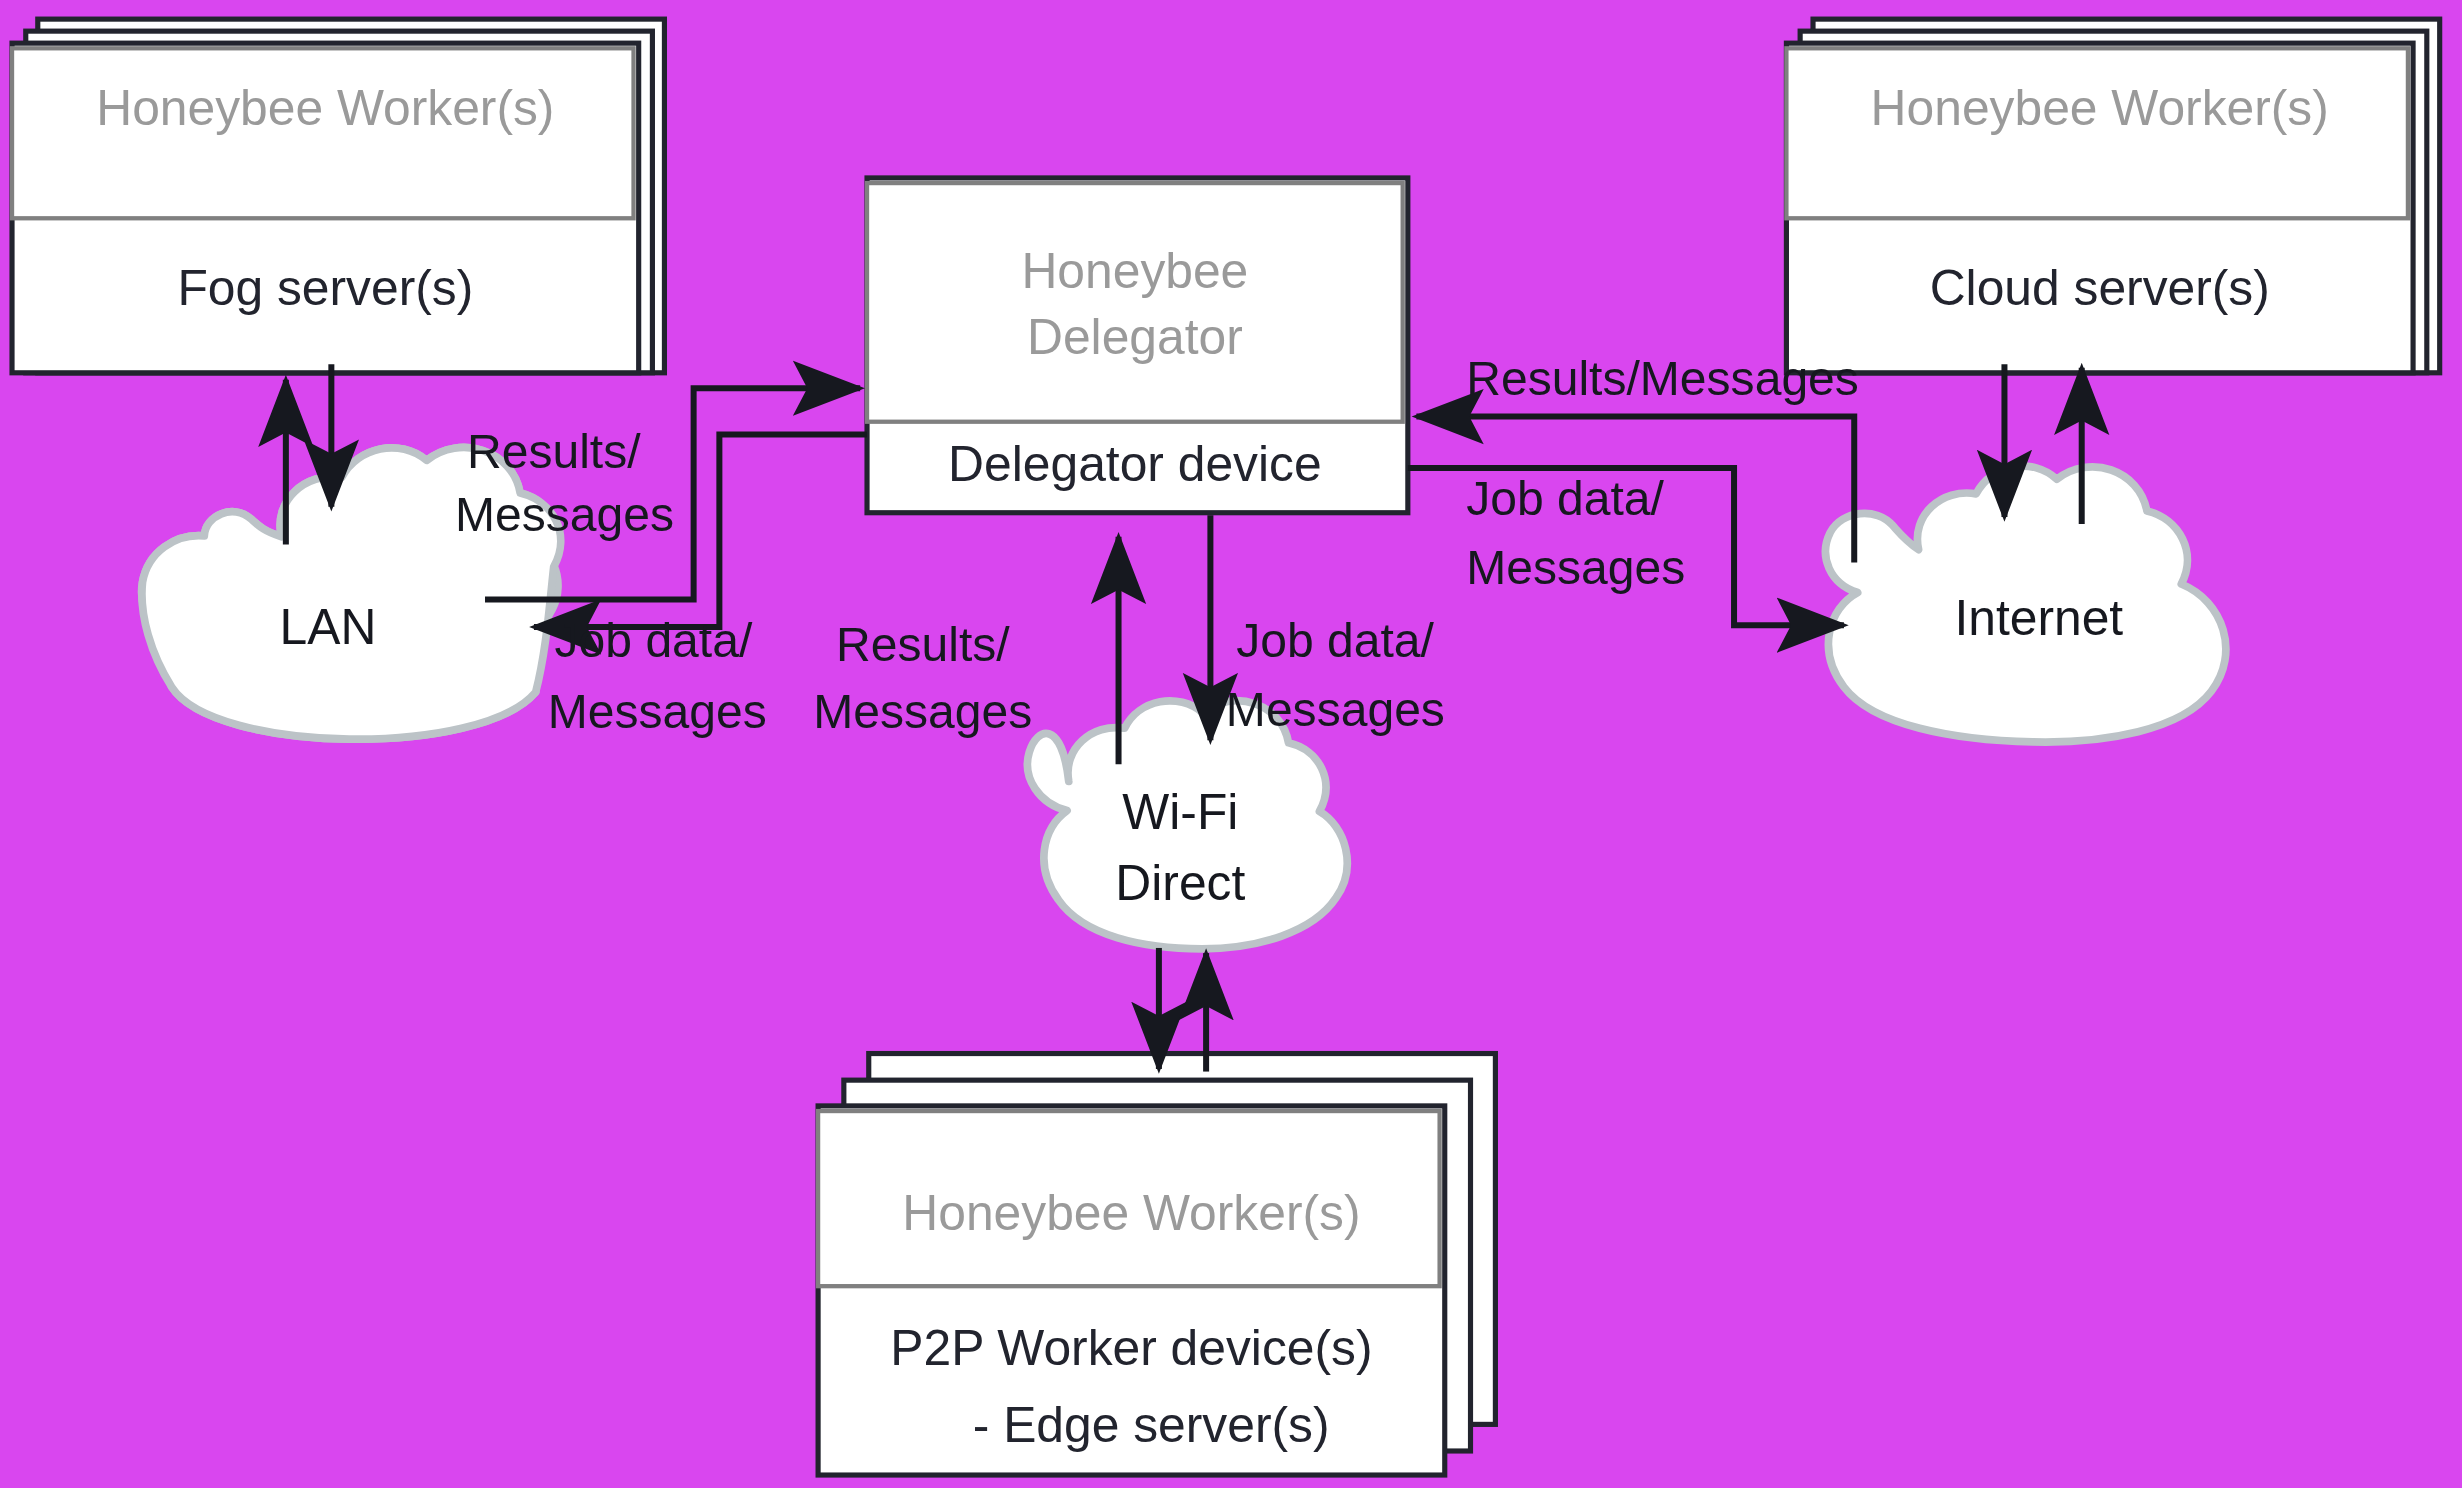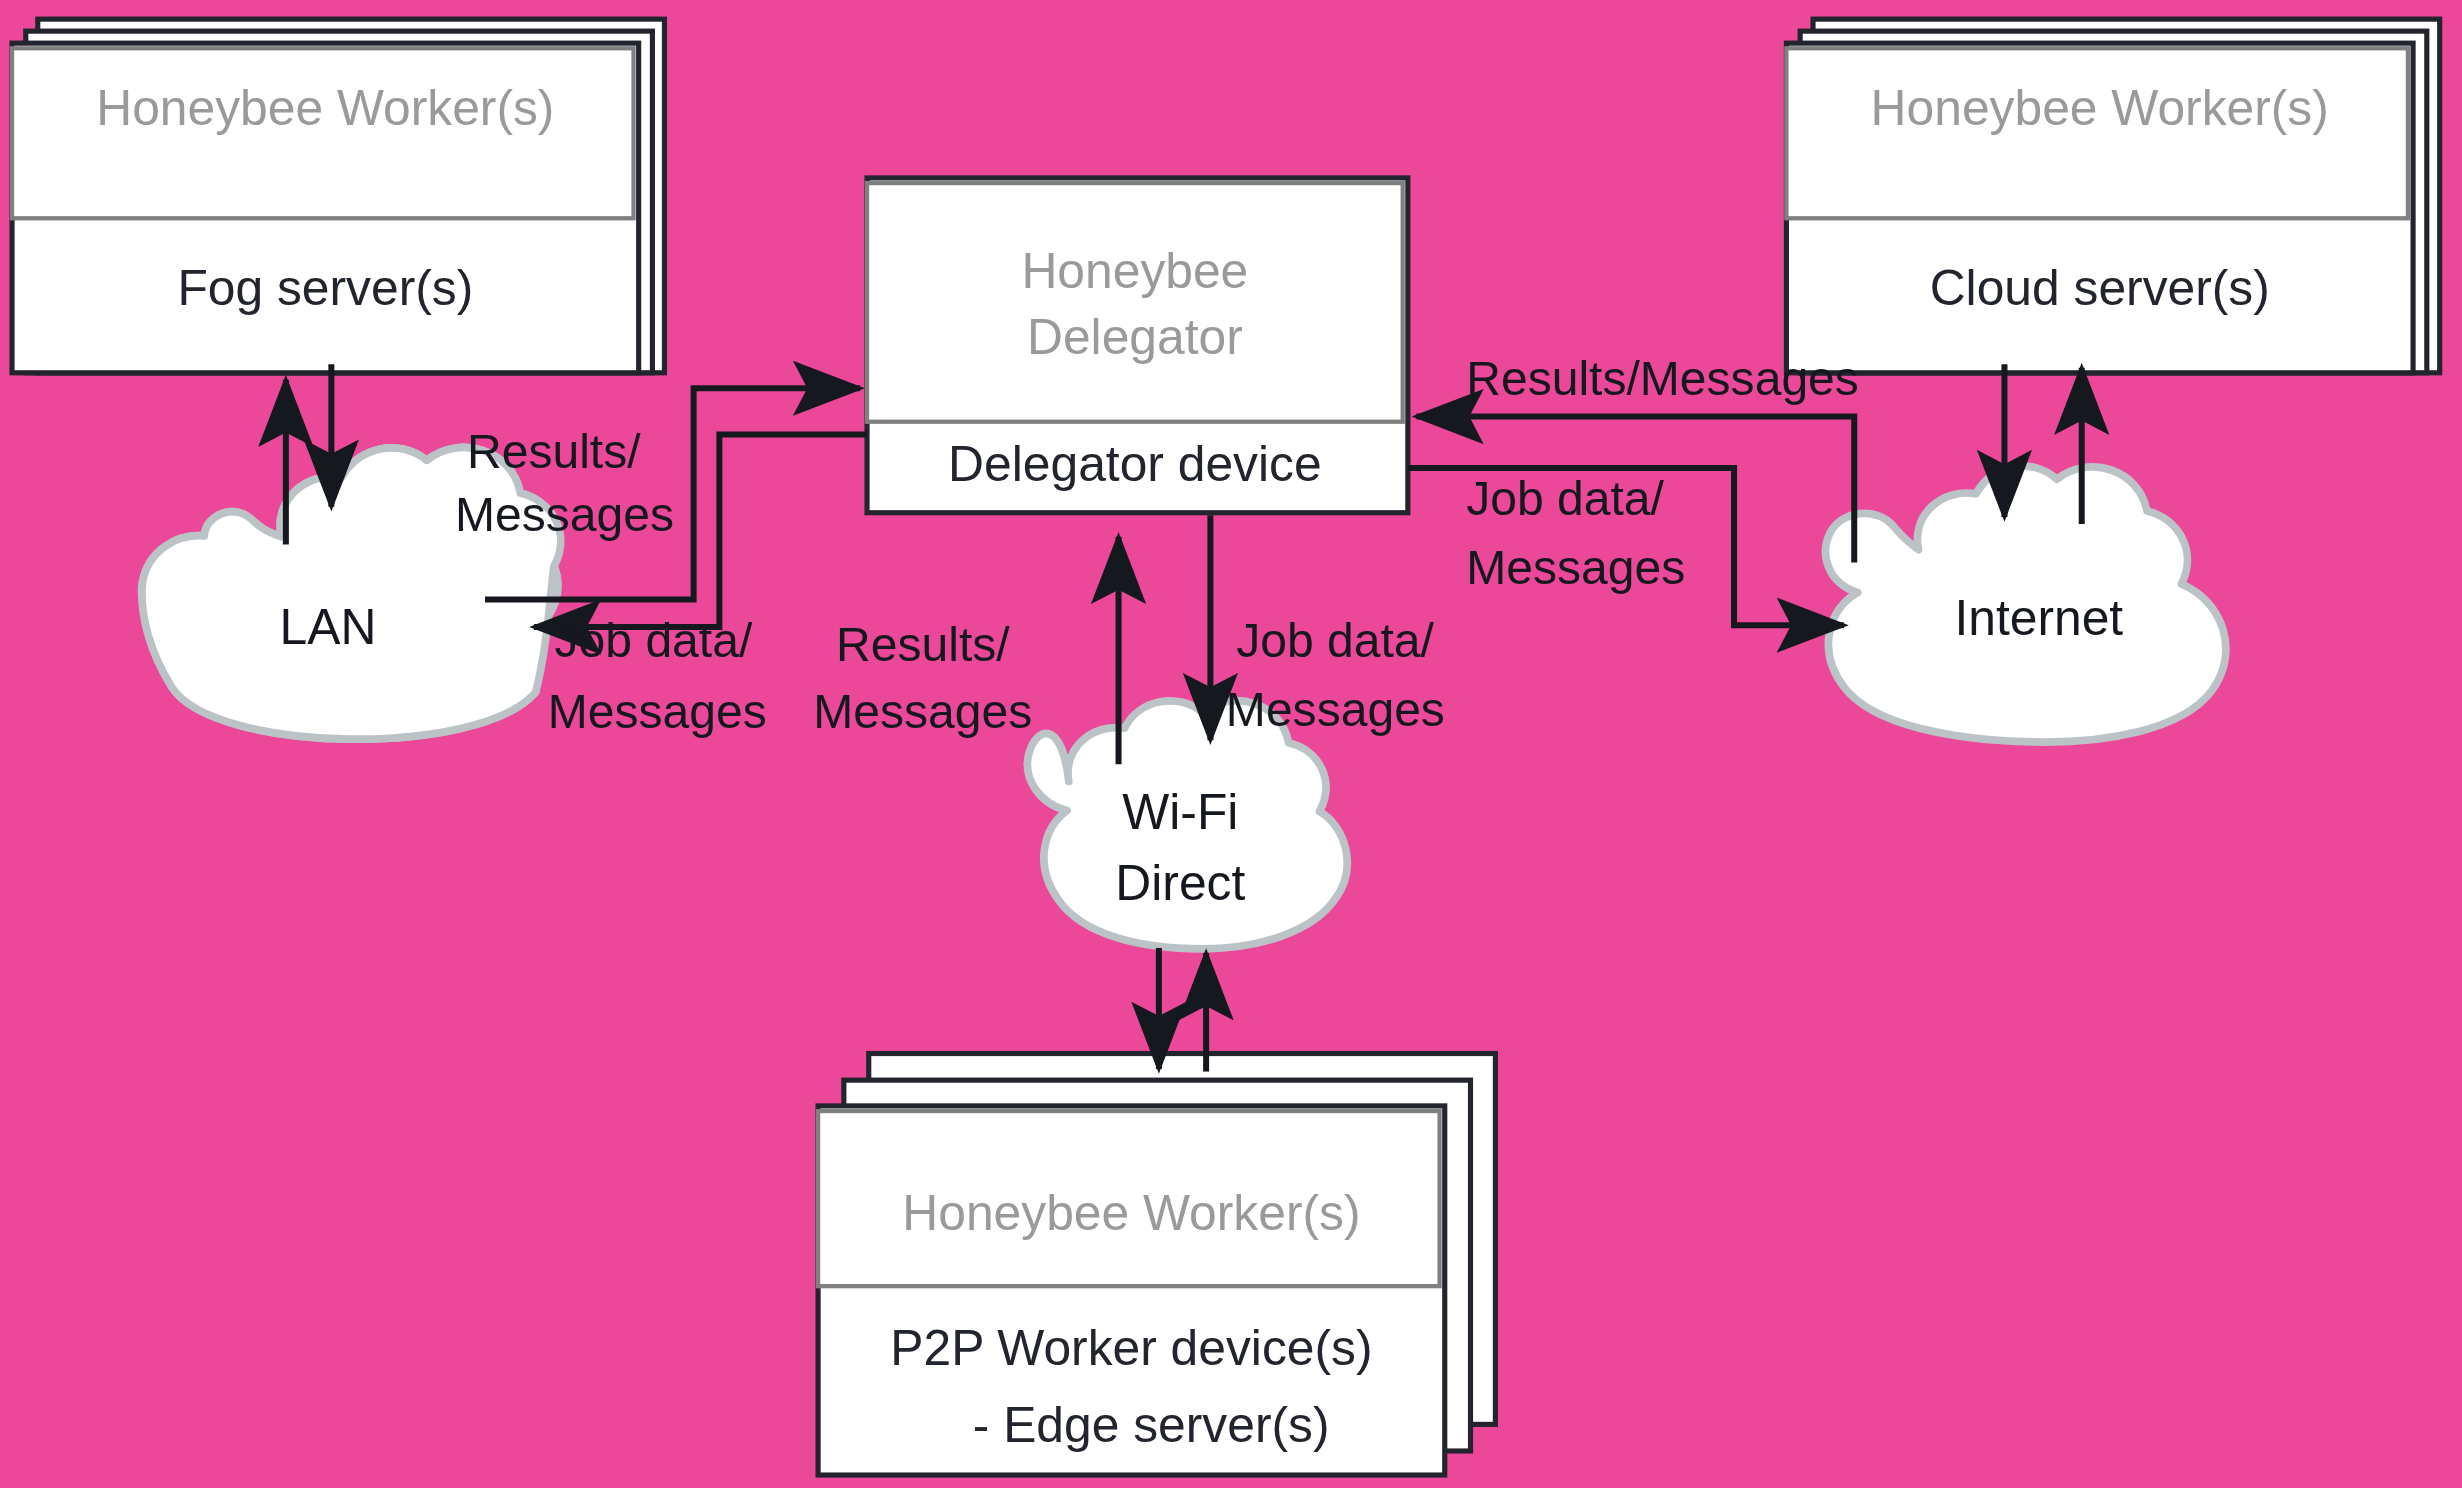--- a/index.html
+++ b/index.html
@@ -5,21 +5,21 @@
 <style>
   html,body{margin:0;padding:0;background:#ffffff;}
   body{
     font-family:"Liberation Sans","DejaVu Sans",sans-serif;
     -webkit-font-smoothing:antialiased;
   }
   #stage{
     position:relative;
     width:2462px;
     height:1489px;
-    background:#ec4899;
+    background:#d946ef;
     overflow:hidden;
   }
   svg#canvas{
     position:absolute;
     left:0;top:0;
     width:2462px;
     height:1489px;
     display:block;
   }
   .node-title{

